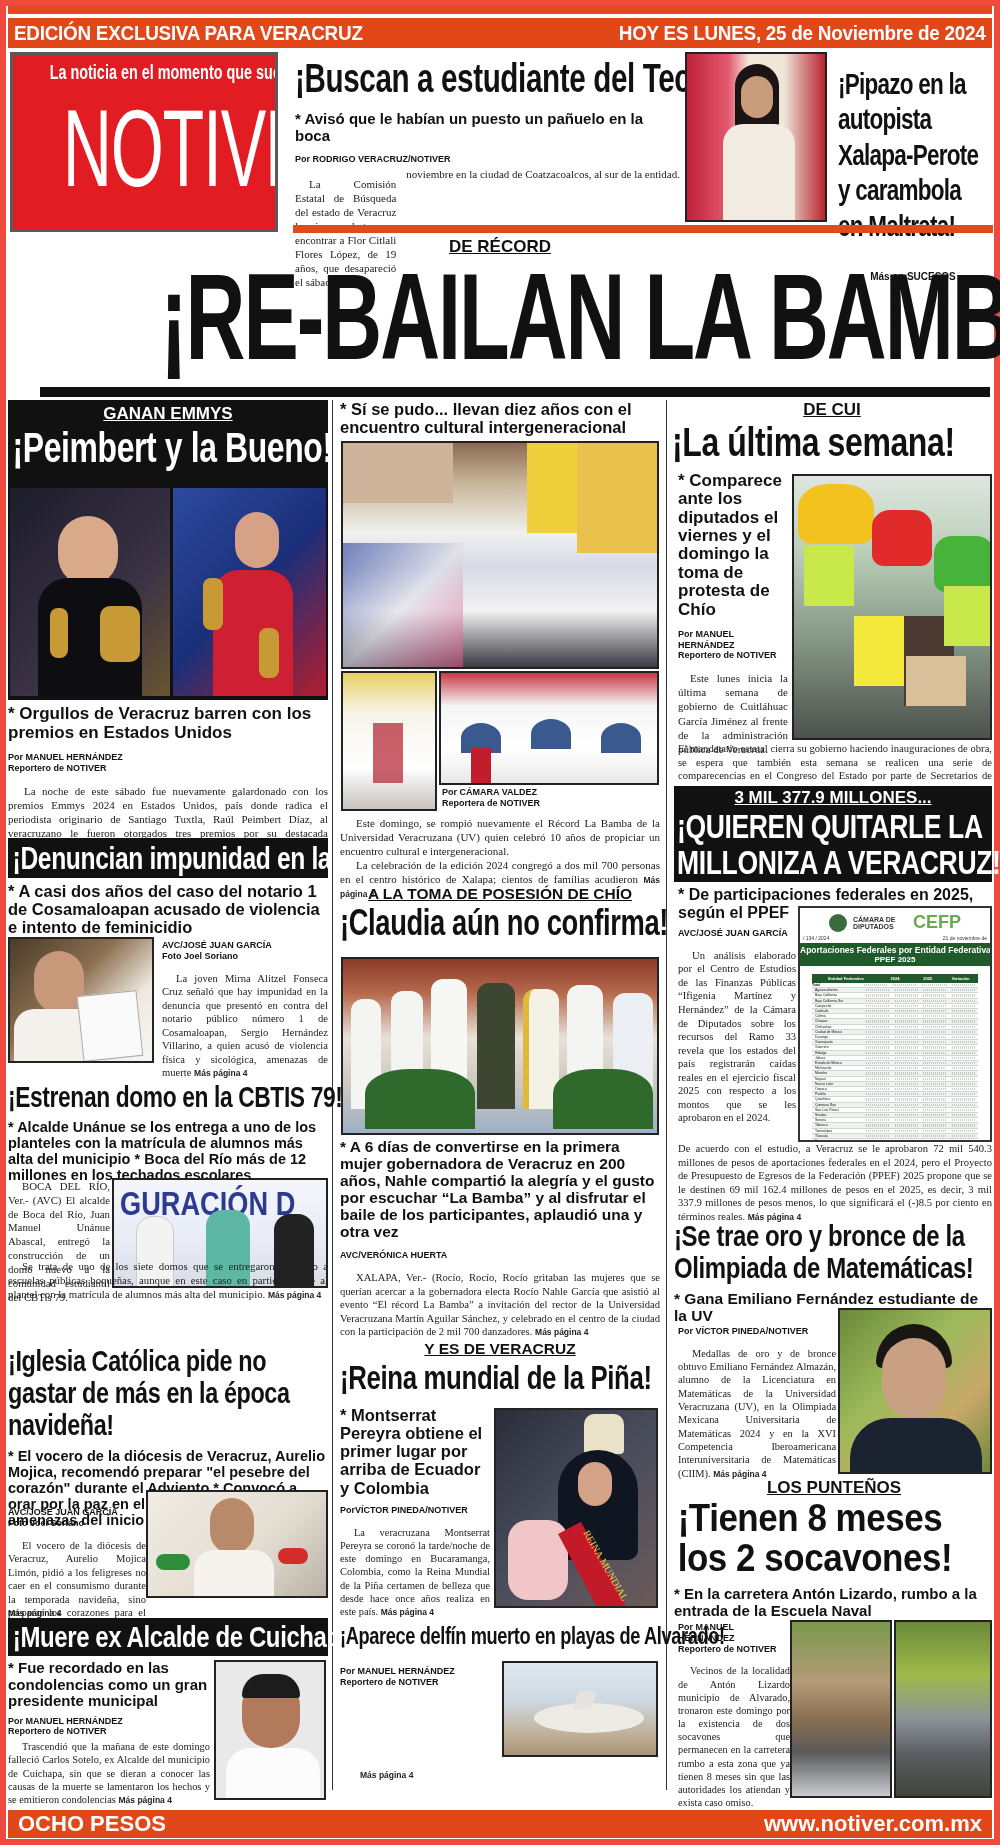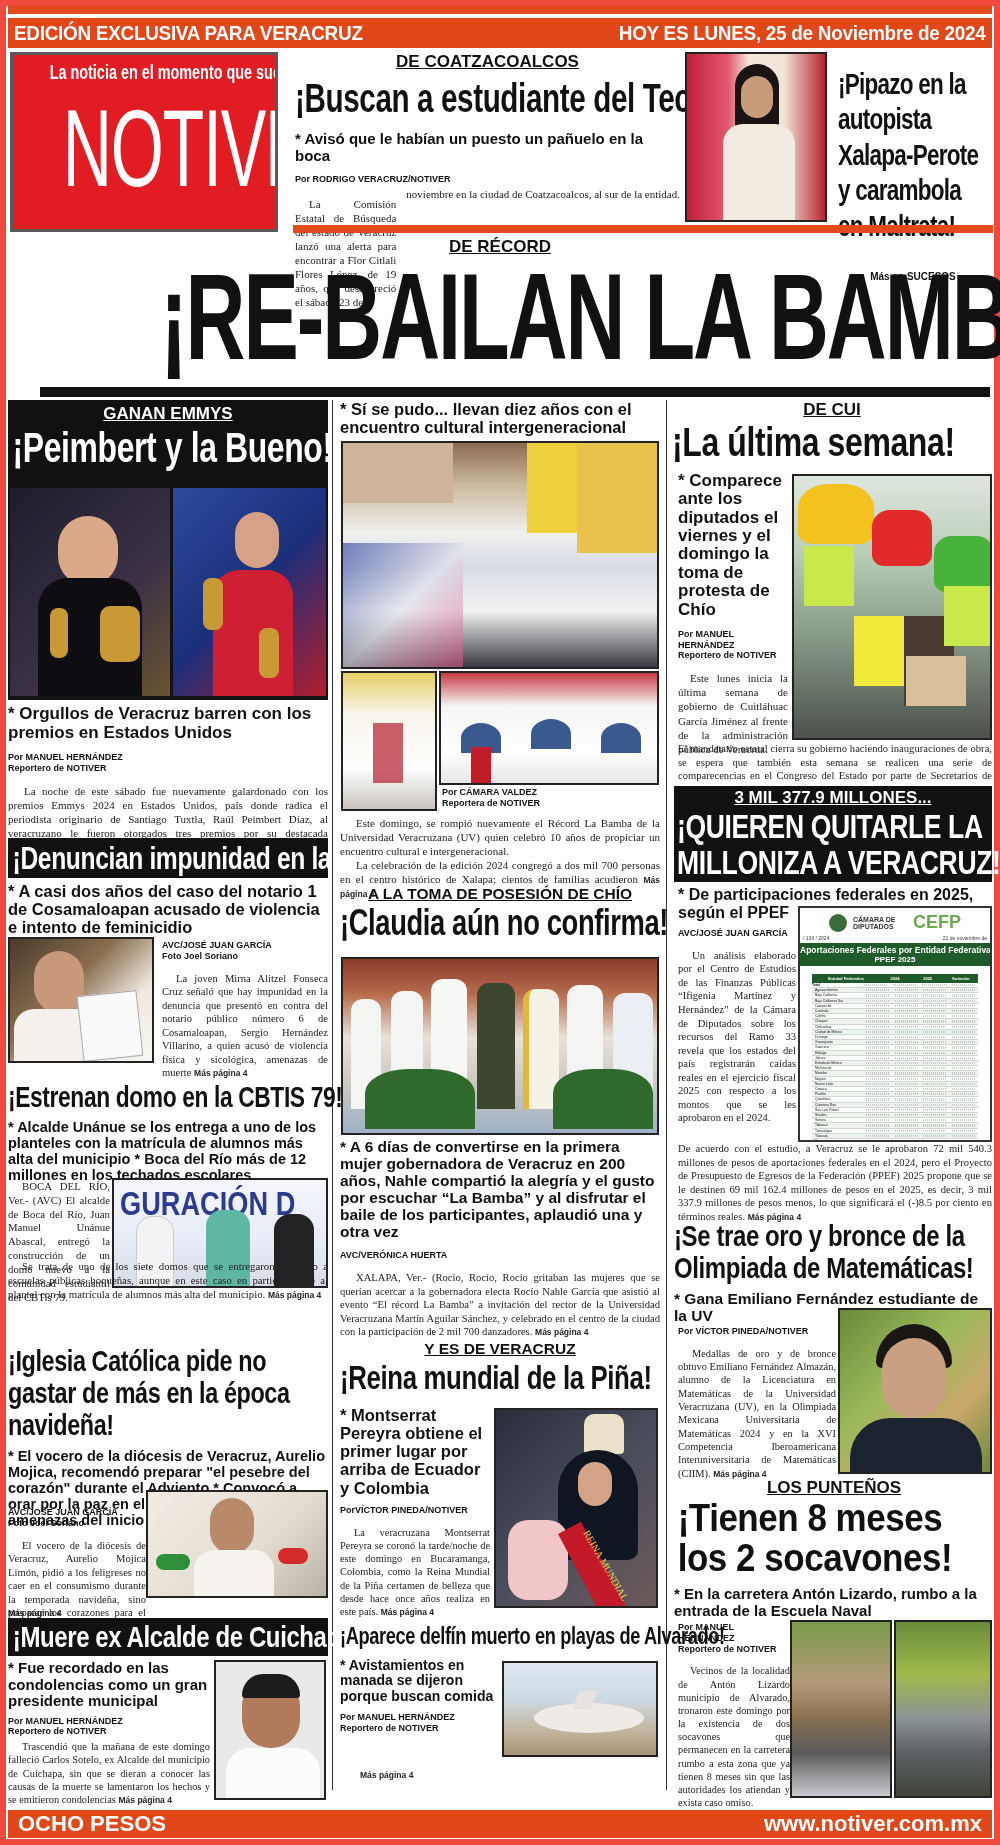--- a/index.html
+++ b/index.html
@@ -78,21 +78,20 @@
   <span>EDICIÓN EXCLUSIVA PARA VERACRUZ</span>
   <span class="r">HOY ES LUNES, 25 de Noviembre de 2024</span>
 </div>
 
 <div class="logo">
   <span class="tag">La noticia en el momento que sucede</span>
   <span class="name">NOTIVER</span>
 </div>
 
 <div class="coatza">
-  <span class="kicker">DE COATZACOALCOS</span>
   <span class="hl">¡Buscan a estudiante del Tec!</span>
   <div class="deck">* Avisó que le habían un puesto un pañuelo en la boca</div>
   <div class="byline">Por RODRIGO VERACRUZ/NOTIVER</div>
   <div class="cols">
     <p class="body" style="text-indent:14px;margin-top:10px;">La Comisión Estatal de Búsqueda del estado de Veracruz lanzó una alerta para encontrar a Flor Citlali Flores López, de 19 años, que desapareció el sábado 23 de</p>
     <div>
       <p class="body">noviembre en la ciudad de Coatzacoalcos, al sur de la entidad.</p>
     </div>
   </div>
 </div>
@@ -153,21 +152,21 @@
 <div class="photo" style="left:8px;top:937px;width:146px;height:126px;background:linear-gradient(135deg,#4a3b2a,#8a6f4f 40%,#efe8df 70%,#f8f6f3);">
   <div style="position:absolute;left:24px;top:12px;width:50px;height:62px;border-radius:25px;background:#c8987a;"></div>
   <div style="position:absolute;left:4px;top:70px;width:90px;height:60px;border-radius:20px 20px 0 0;background:#f4f1ec;"></div>
   <div style="position:absolute;left:70px;top:54px;width:60px;height:66px;background:#fafafa;border:1px solid #aaa;transform:rotate(-6deg);"></div>
 </div>
 <div style="position:absolute;left:162px;top:940px;width:166px;">
   <div class="byline">
       <div>AVC/JOSÉ JUAN GARCÍA</div>
       <div>Foto Joel Soriano</div>
     </div>
-  <p class="body" style="text-indent:14px;margin-top:10px;font-size:10.6px;"><span>La joven Mirna Alitzel Fonseca Cruz señaló que hay impunidad en la denuncia que presentó en contra del notario público número 6 de Cosamaloapan, Sergio Hernández Villarino, a quien acusó de violencia física y sicológica, amenazas de muerte</span> <span class="more">Más página 4</span></p>
+  <p class="body" style="text-indent:14px;margin-top:10px;font-size:10.6px;"><span>La joven Mirna Alitzel Fonseca Cruz señaló que hay impunidad en la denuncia que presentó en contra del notario público número 1 de Cosamaloapan, Sergio Hernández Villarino, a quien acusó de violencia física y sicológica, amenazas de muerte</span> <span class="more">Más página 4</span></p>
 </div>
 
 <div class="c1" style="top:1080px;">
   <span class="hl" style="font-size:30px;transform:scaleX(0.76);">¡Estrenan domo en la CBTIS 79!</span>
   <div class="deck" style="font-size:14.5px;margin-top:6px;">* Alcalde Unánue se los entrega  a uno de los planteles con la matrícula de alumnos más alta del municipio * Boca del Río más de 12 millones en los techados escolares</div>
 </div>
 <div style="position:absolute;left:8px;top:1180px;width:102px;">
   <p class="body" style="text-indent:14px;font-size:10.8px;">BOCA DEL RÍO, Ver.- (AVC) El alcalde de Boca del Río, Juan Manuel Unánue Abascal, entregó la construcción de un domo nuevo a la comunidad estudiantil del CBTis 79.</p>
 </div>
 <div class="photo" style="left:112px;top:1178px;width:216px;height:110px;background:linear-gradient(180deg,#f4f6fb 0%,#e7ebf5 60%,#d8dce6 100%);">
@@ -285,21 +284,20 @@
   <div style="position:absolute;left:82px;top:52px;width:34px;height:44px;background:#d4a286;border-radius:17px;"></div>
   <div style="position:absolute;left:12px;top:110px;width:60px;height:80px;background:#f1c6c8;border-radius:20px;"></div>
   <div style="position:absolute;left:84px;top:112px;width:26px;height:100px;background:#c31a2a;transform:rotate(-28deg);"></div>
   <div style="position:absolute;left:70px;top:150px;color:#f2d34a;font-family:'Liberation Serif',serif;font-size:10px;transform:rotate(60deg);white-space:nowrap;">REINA MUNDIAL</div>
 </div>
 
 <div style="position:absolute;left:340px;top:1622px;width:320px;">
   <span class="hl" style="font-size:24px;transform:scaleX(0.76);line-height:28px;">¡Aparece delfín muerto en playas de Alvarado!</span>
 </div>
 <div style="position:absolute;left:340px;top:1658px;width:160px;">
-  <div class="deck" style="font-size:14px;">* Avistamientos en manada se dijeron porque buscan comida</div>
   <div class="byline" style="margin-top:8px;">
       <div>Por MANUEL HERNÁNDEZ</div>
       <div>Reportero de NOTIVER</div>
     </div>
 </div>
 <div class="photo" style="left:502px;top:1661px;width:156px;height:96px;background:linear-gradient(180deg,#dfe8ef 0%,#cdd9e2 40%,#c2b49c 75%,#a89478 100%);">
   <div style="position:absolute;left:30px;top:40px;width:110px;height:30px;background:#eeeae6;border-radius:50%;"></div>
   <div style="position:absolute;left:72px;top:28px;width:18px;height:18px;background:#e6e2de;transform:skewX(-20deg);"></div>
 </div>
 <div style="position:absolute;left:340px;top:1764px;width:320px;">

